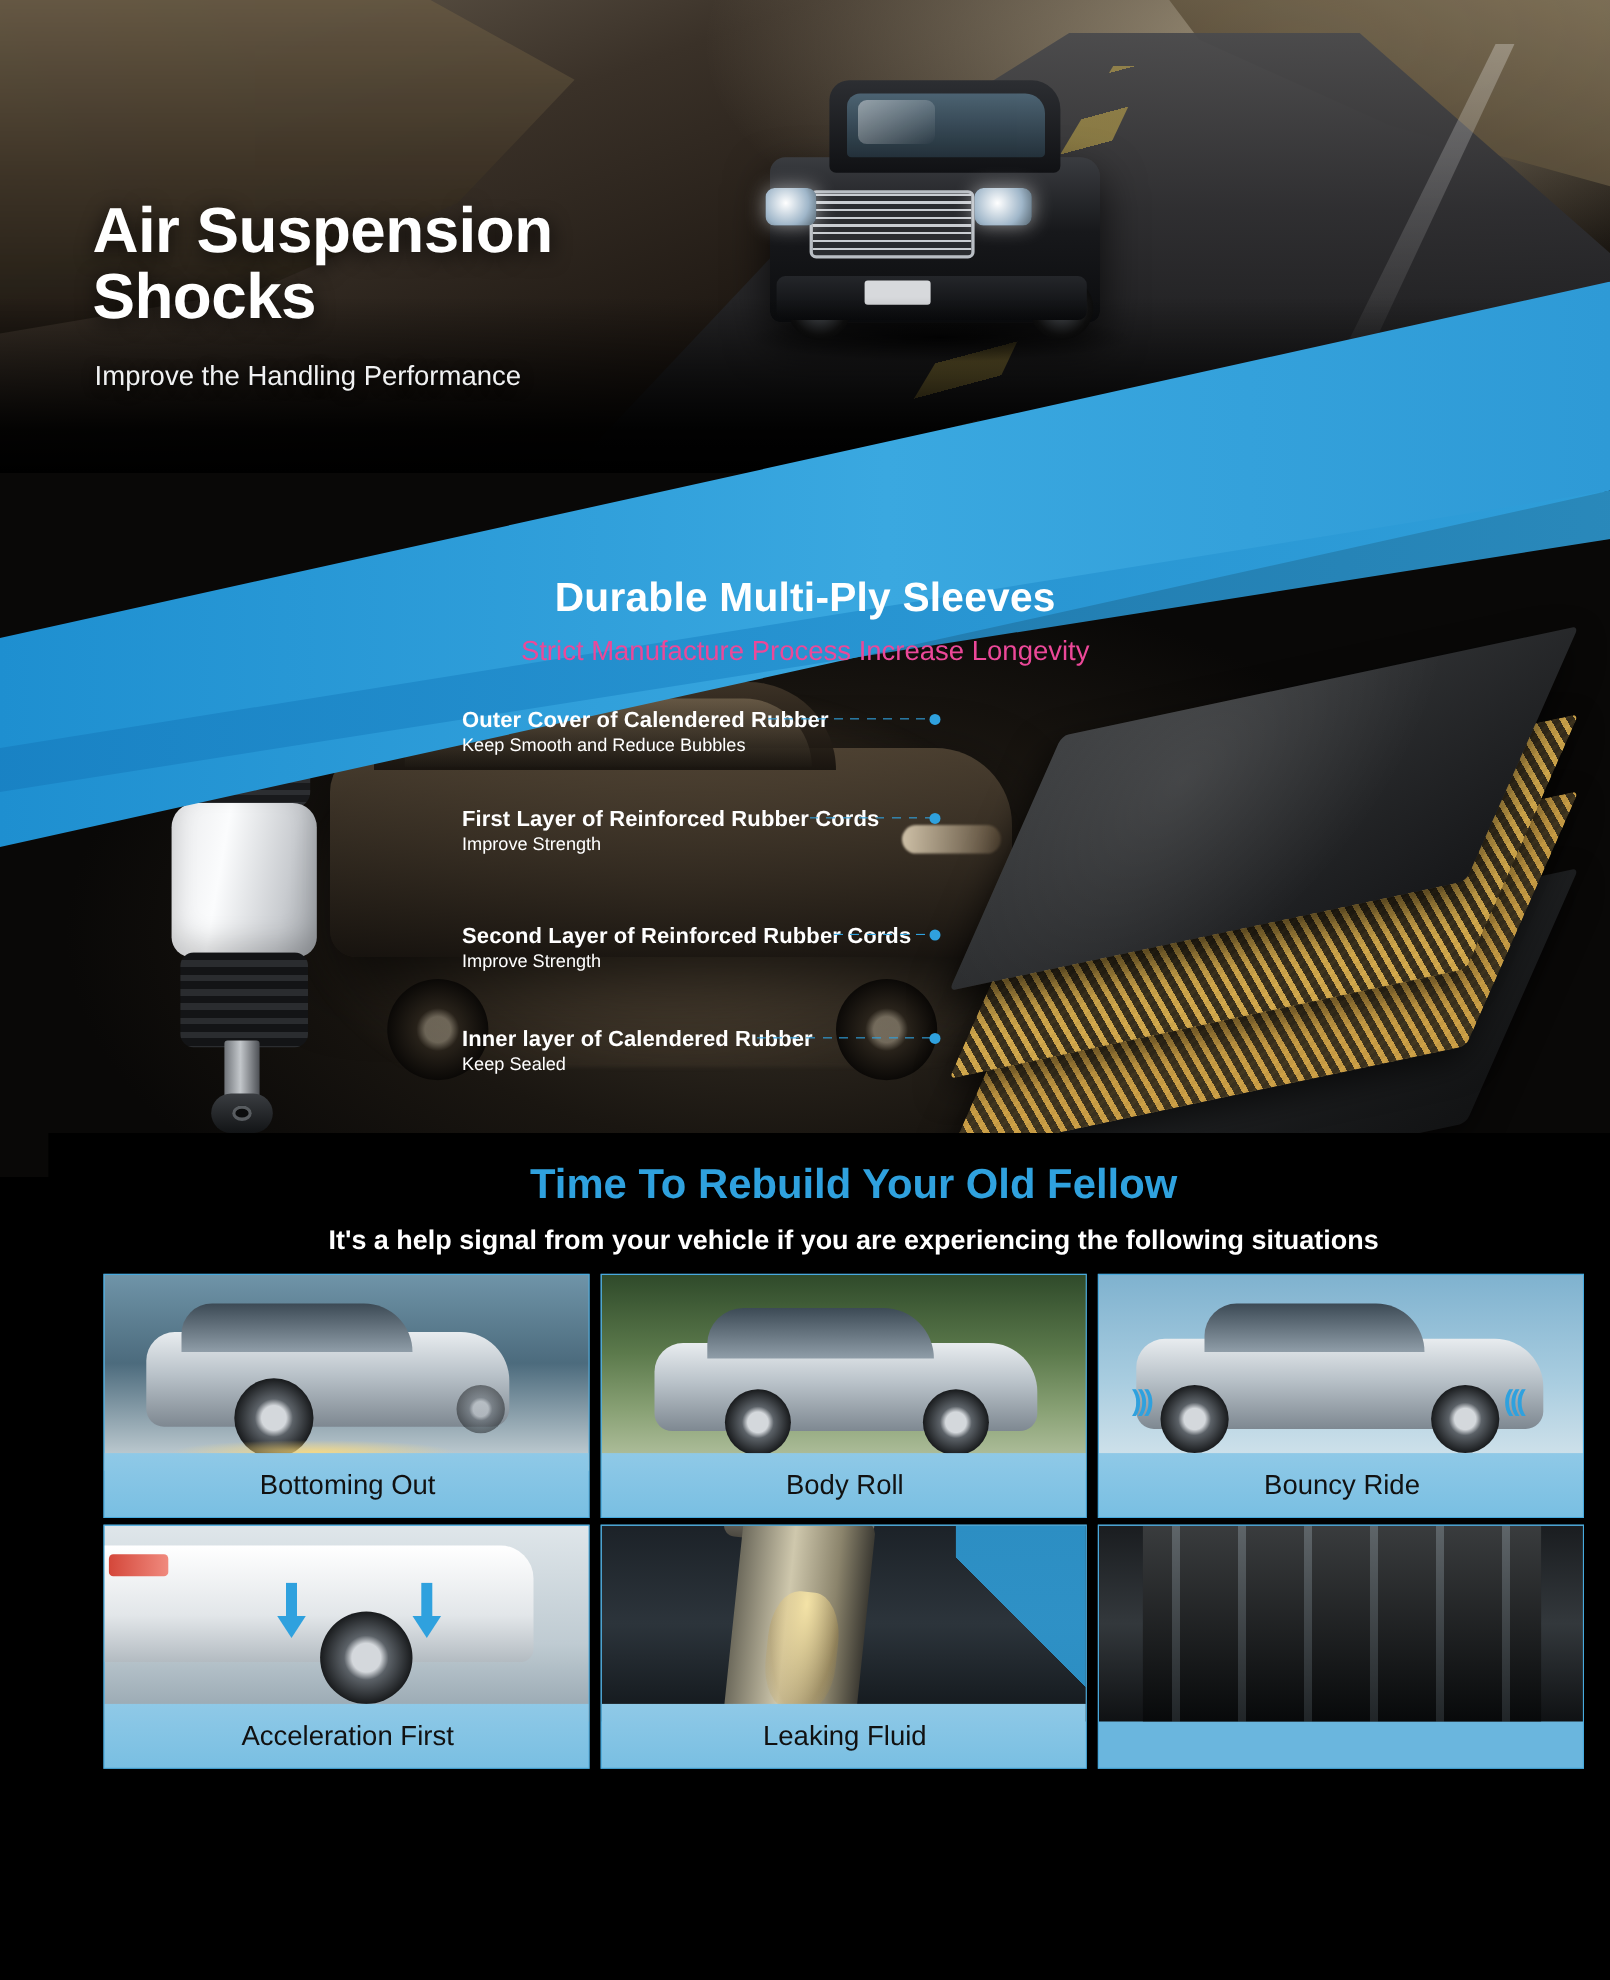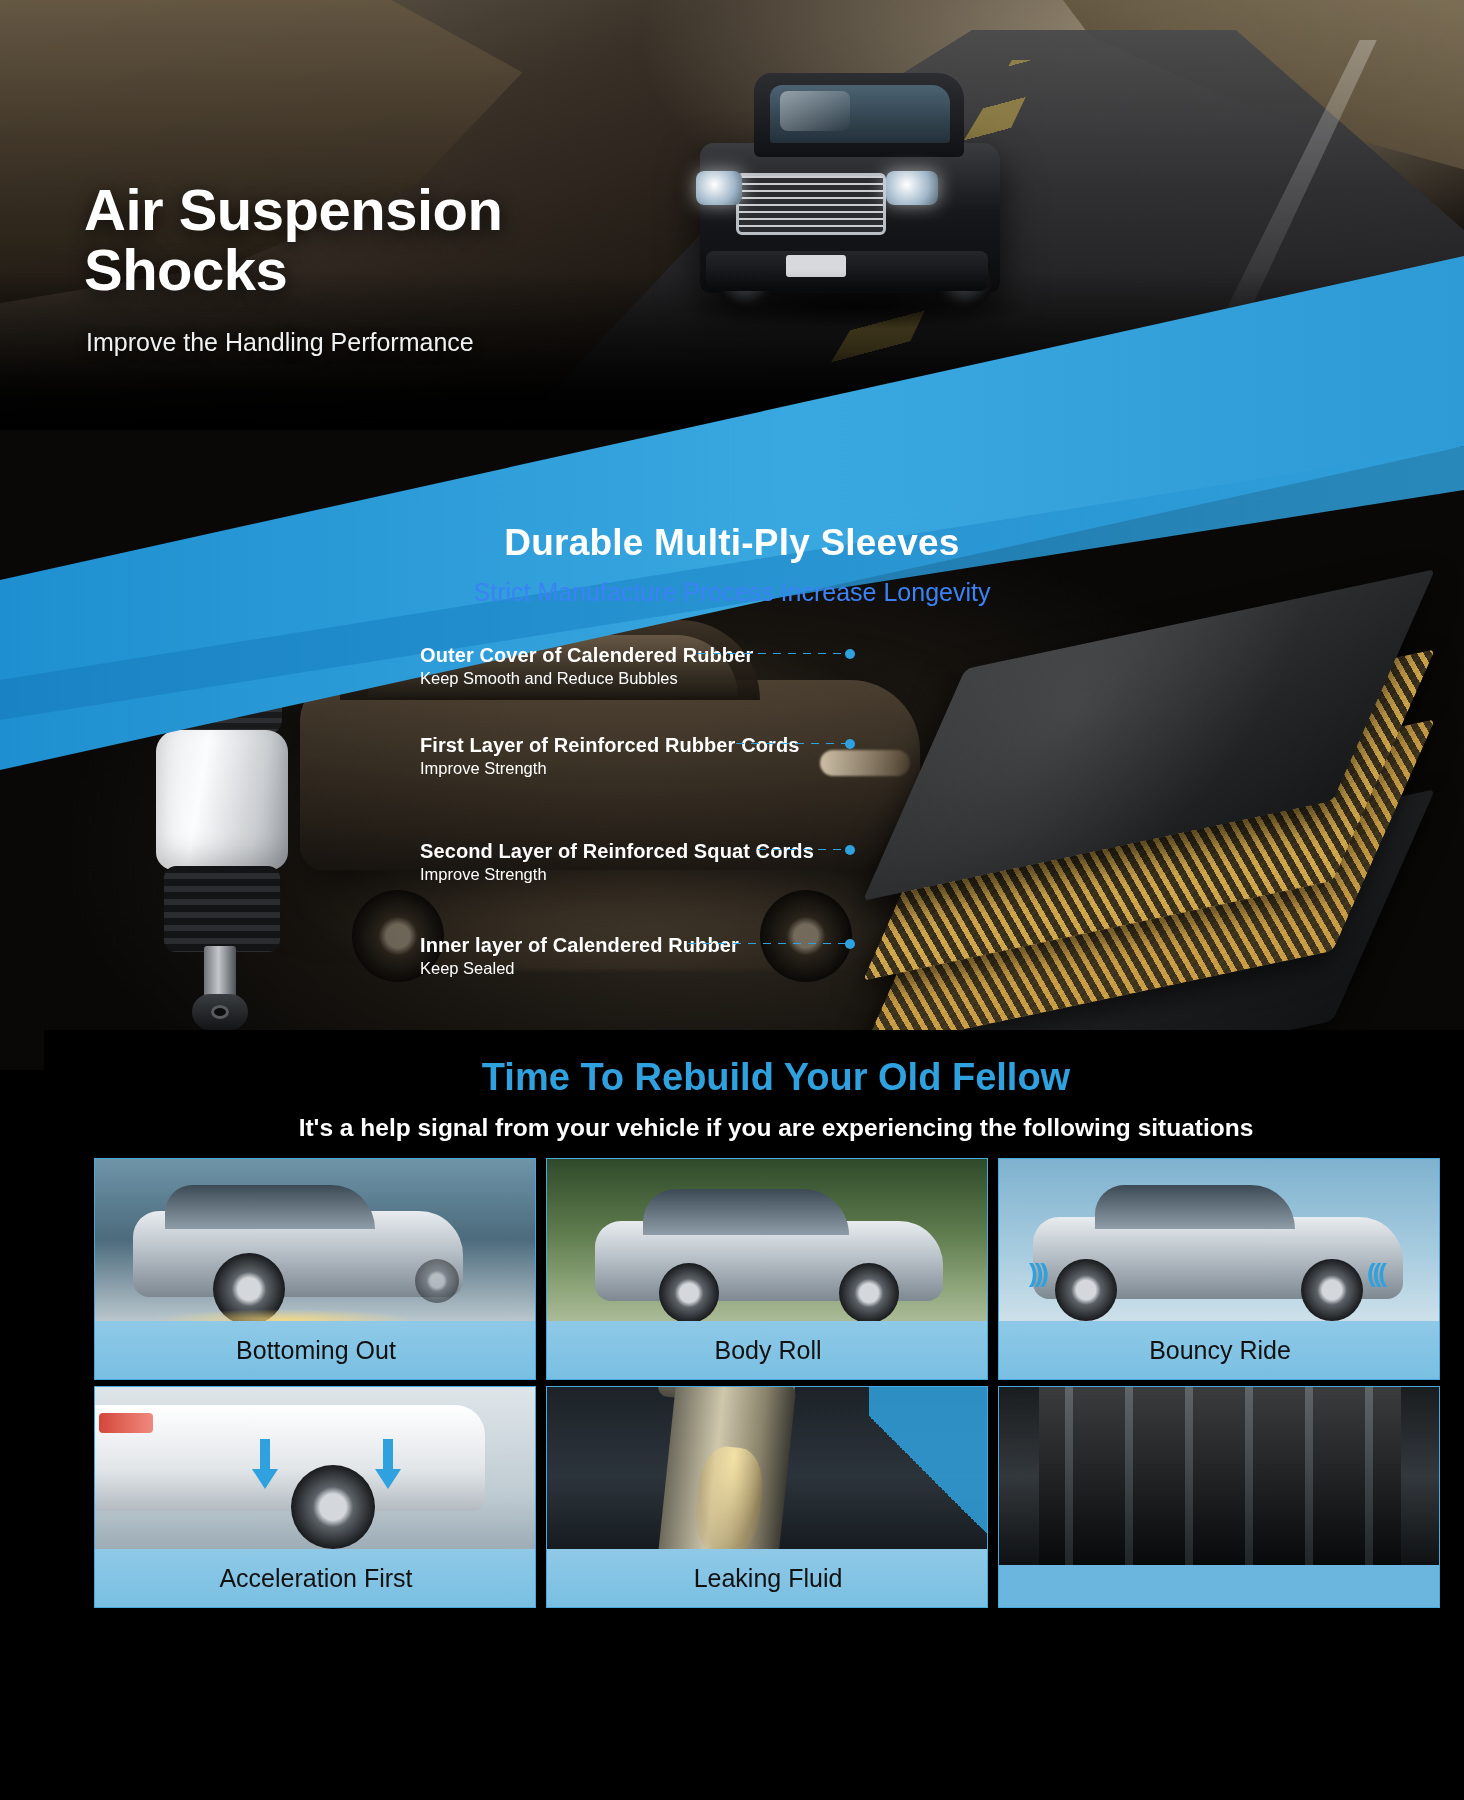--- a/index.html
+++ b/index.html
@@ -199,21 +199,21 @@
   .sedan-wheel.a { left: 352px; }
   .sedan-wheel.b { left: 760px; }
 
   .sec2-title {
     position: absolute; left: 0; top: 92px; width: 1464px; text-align: center;
     color: #fff; font-size: 37px; font-weight: 800; letter-spacing: .2px;
     z-index: 6;
   }
   .sec2-sub {
     position: absolute; left: 0; top: 148px; width: 1464px; text-align: center;
-    color: #3b82f6; font-size: 25px; font-weight: 400;
+    color: #ec4899; font-size: 25px; font-weight: 400;
     z-index: 6;
   }
 
   
   .shock { position: absolute; left: 120px; top: 160px; width: 200px; height: 440px; z-index: 6; }
   .shock-top-plate {
     position: absolute; left: 38px; top: 26px; width: 130px; height: 42px;
     background: linear-gradient(180deg, #6e7277, #2b2e31);
     border-radius: 8px 8px 4px 4px;
   }
@@ -480,21 +480,21 @@
 
       <div class="callout" style="top:106px;">
         <span class="ttl">First Layer of Reinforced Rubber Cords</span>
         <div class="leader" style="left:316px;width:114px;">
           <span class="dot"></span>
         </div>
         <div class="desc">Improve Strength</div>
       </div>
 
       <div class="callout" style="top:212px;">
-        <span class="ttl">Second Layer of Reinforced Squat Cords</span>
+        <span class="ttl">Second Layer of Reinforced Rubber Cords</span>
         <div class="leader" style="left:338px;width:92px;">
           <span class="dot"></span>
         </div>
         <div class="desc">Improve Strength</div>
       </div>
 
       <div class="callout" style="top:306px;">
         <span class="ttl">Inner layer of Calendered Rubber</span>
         <div class="leader" style="left:268px;width:162px;">
           <span class="dot"></span>

